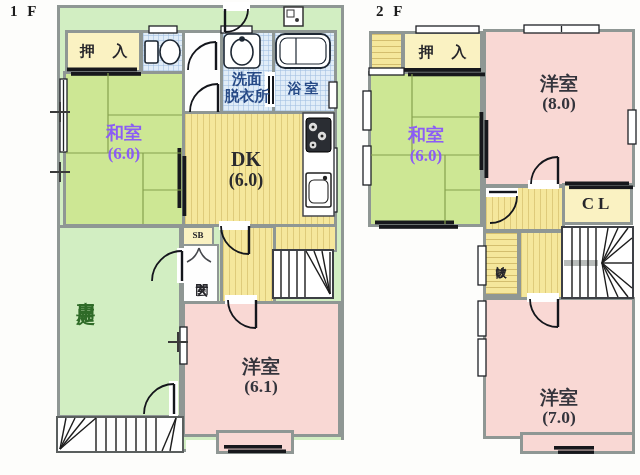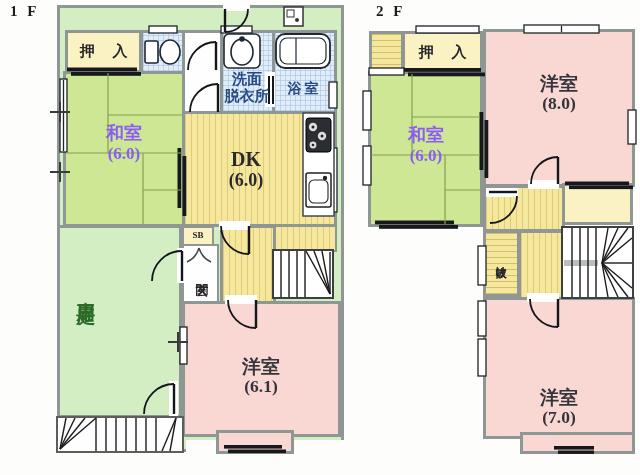--- a/index.html
+++ b/index.html
@@ -337,19 +337,20 @@
   <div class="lbl floor-label" style="left:376px;top:2px;width:50px;height:18px;">2 F</div>
   <div class="lbl lbl-closet" style="left:402px;top:33px;width:81px;height:38px;">押 入</div>
   <div class="lbl lbl-room" style="left:370px;top:110px;width:112px;height:70px;">
     <span class="ln">和室</span>
     <span class="ln sz">(6.0)</span>
   </div>
   <div class="lbl lbl-west" style="left:483px;top:58px;width:152px;height:70px;">
     <span class="ln">洋室</span>
     <span class="ln sz">(8.0)</span>
   </div>
+  <div class="lbl lbl-cl" style="left:562px;top:186px;width:71px;height:36px;">CL</div>
   <div class="lbl vert lbl-fuki" style="left:487px;top:235px;width:28px;height:58px;">吹抜け</div>
   <div class="lbl lbl-west" style="left:483px;top:375px;width:152px;height:64px;">
     <span class="ln">洋室</span>
     <span class="ln sz">(7.0)</span>
   </div>
 
 </div>
 
 </body></html>

